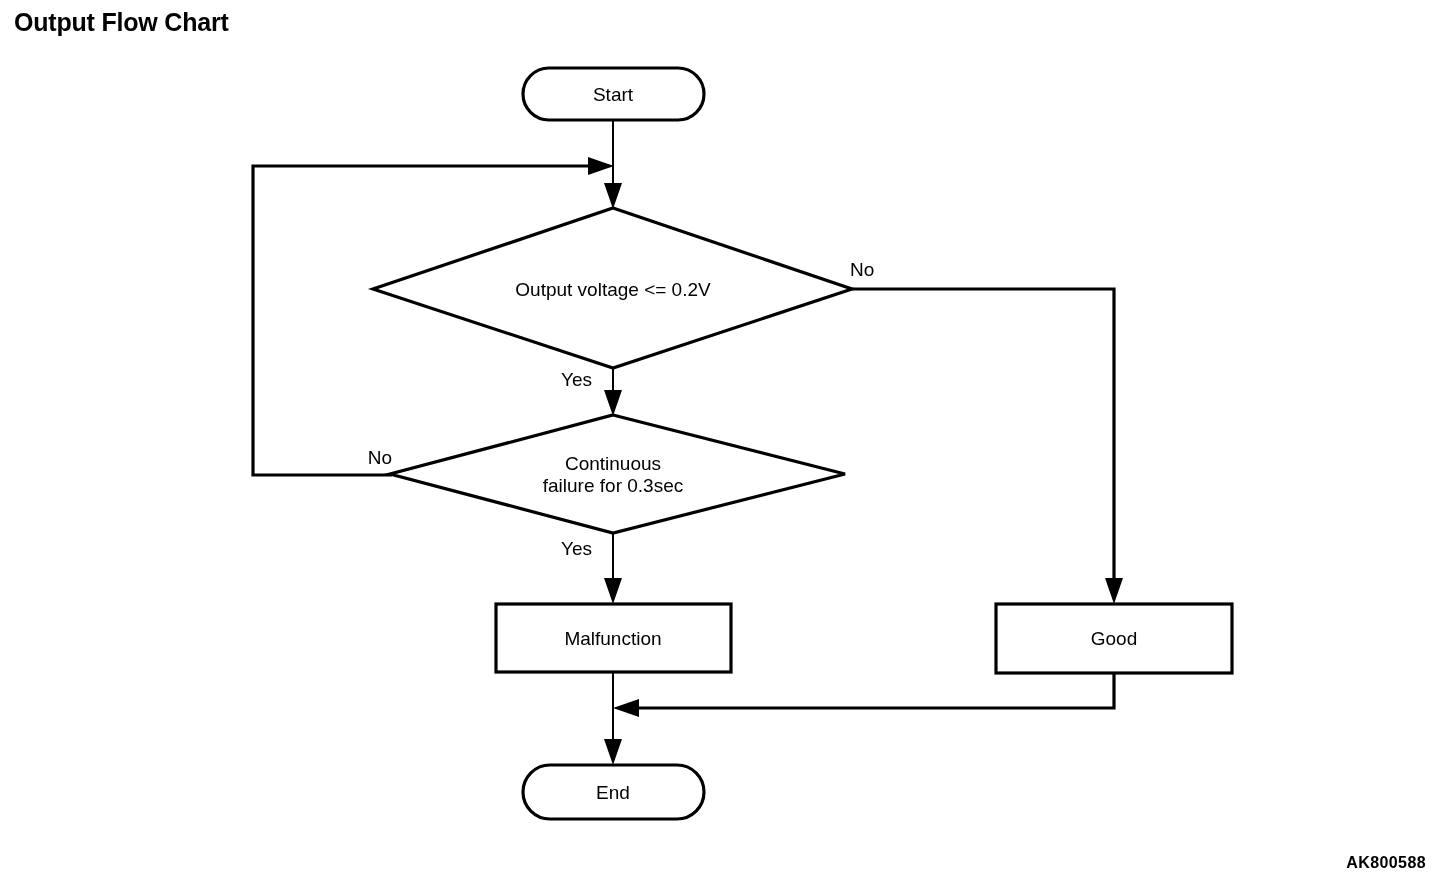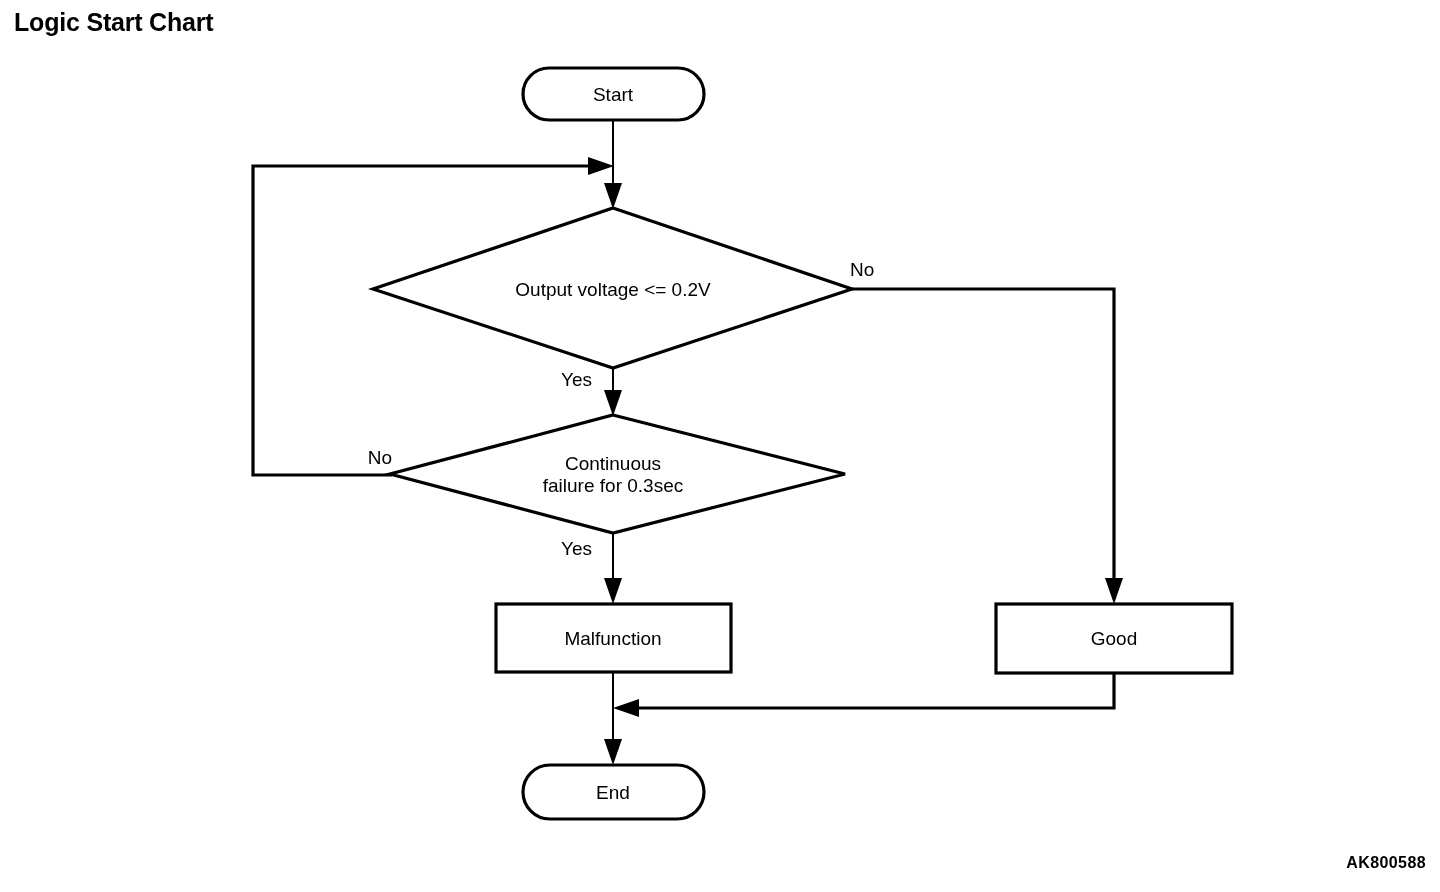--- a/index.html
+++ b/index.html
@@ -59,21 +59,21 @@
   .conn-thick {
     stroke: #000000;
     fill: none;
     stroke-width: 3.2;
   }
   .arrowhead { fill: #000000; stroke: none; }
 </style>
 </head>
 <body>
 
-<div id="page-title">Logic Start Chart</div>
+<div id="page-title">Output Flow Chart</div>
 
 <svg id="flow-canvas" viewBox="0 0 1440 892" xmlns="http://www.w3.org/2000/svg">
 
   <g>
     <line class="conn" x1="613" y1="120" x2="613" y2="196"></line>
     <polygon class="arrowhead" points="613,209 604,183 622,183"></polygon>
   </g>
 
   <g>
     <polyline class="conn-thick" points="392,475 253,475 253,166 600,166"></polyline>

